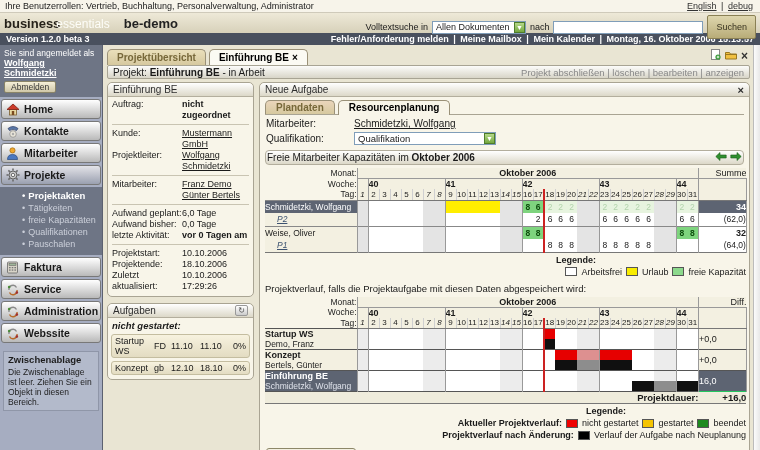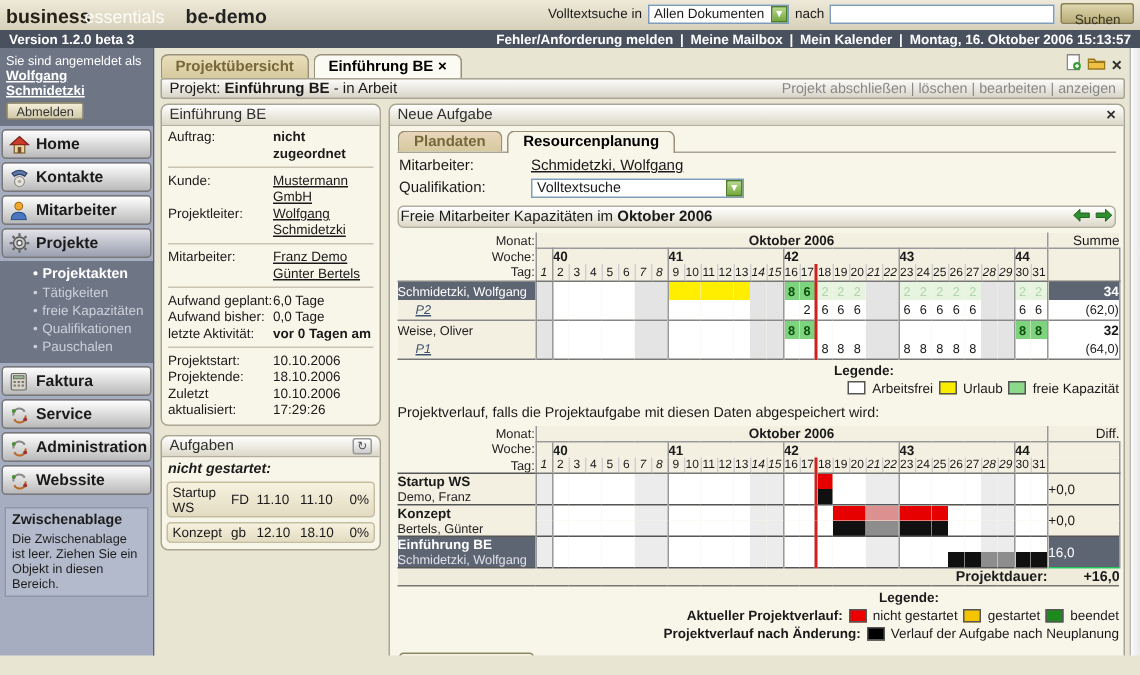--- a/index.html
+++ b/index.html
@@ -13,21 +13,21 @@
 
 .appheader { height:20px; background:linear-gradient(#eee9d8,#d7d1ba); display:flex; align-items:center; position:relative; }
 .logo { margin-left:4px; white-space:nowrap; }
 .logo-b { font-weight:bold; font-size:13px; color:#26221a; }
 .logo-e { font-size:12px; color:#fdfdf8; margin-left:-4px; }
 .app-name { font-weight:bold; font-size:13px; margin-left:14px; color:#222; }
 .searcharea { position:absolute; right:4px; top:2px; display:flex; align-items:center; gap:4px; font-size:9px; }
 .selectbox { width:94px; height:13px; background:#fff; border:1px solid #7f9db9; display:flex; justify-content:space-between; align-items:center; padding-left:3px; font-size:9px; cursor:pointer; }
 .selarrow { width:11px; height:11px; background:linear-gradient(#b6d98a,#74a83f); border:1px solid #4f7d2a; color:#fff; font-size:7px; display:flex; align-items:center; justify-content:center; }
 .searchinput { width:150px; height:13px; border:1px solid #7f9db9; background:#fff; font-size:9px; padding:0 2px; }
-.btn-suchen { height:14px; background:linear-gradient(#ded6ae,#b8ac78); border:1px solid #8a8054; border-radius:2px; font-size:9px; color:#3a3522; padding:5px 8px; cursor:pointer; }
+.btn-suchen { height:24px; background:linear-gradient(#ded6ae,#b8ac78); border:1px solid #8a8054; border-radius:2px; font-size:9px; color:#3a3522; padding:5px 8px; cursor:pointer; }
 
 
 .versionbar { height:12px; background:#49505e; color:#fff; display:flex; justify-content:space-between; align-items:center; padding:0 6px; font-size:9px; font-weight:bold; }
 .vlink { cursor:pointer; }
 .vsep { margin:0 2px; }
 
 
 .bodyrow { display:flex; height:405px; }
 
 
@@ -148,20 +148,28 @@
 .lg-line { display:flex; justify-content:flex-end; align-items:center; gap:4px; margin-top:2px; }
 .lg-box { width:12px; height:9px; border:1px solid #555; display:inline-block; flex:none; }
 .lg-label { font-weight:bold; }
 .btn-anlegen { margin:8px 0 0 6px; font-size:9.5px; color:#555; background:linear-gradient(#f4f1e2,#cdc7ab); border:1px solid #8d8768; border-radius:3px; padding:1px 8px; cursor:pointer; }
 </style>
 </head>
 <body>
 
 <div class="window">
 
+  <div class="utilbar">
+    <span>Ihre Benutzerrollen: Vertrieb, Buchhaltung, Personalverwaltung, Administrator</span>
+    <span class="utillinks">
+      <a>English</a>
+      <span>|</span>
+      <a>debug</a>
+    </span>
+  </div>
 
   <div class="appheader">
     <span class="logo">
       <span class="logo-b">business</span><span class="logo-e">essentials</span>
     </span>
     <span class="app-name">be-demo</span>
     <span class="searcharea">
       <span>Volltextsuche in</span>
       <span class="selectbox">
         <span>Allen Dokumenten</span>
@@ -420,21 +428,21 @@
               <span>Resourcenplanung</span>
             </div>
           </div>
           <div class="field">
             <span class="field-label">Mitarbeiter:</span>
             <a class="field-link">Schmidetzki, Wolfgang</a>
           </div>
           <div class="field">
             <span class="field-label">Qualifikation:</span>
             <span class="selectbox2">
-              <span>Volltextsuche</span>
+              <span>Qualifikation</span>
               <span class="selarrow">▼</span>
             </span>
           </div>
 
           <div class="capheader">
             <span>
               <span>Freie Mitarbeiter Kapazitäten im</span>
               <b>Oktober 2006</b>
             </span>
             <span class="caparrows">

